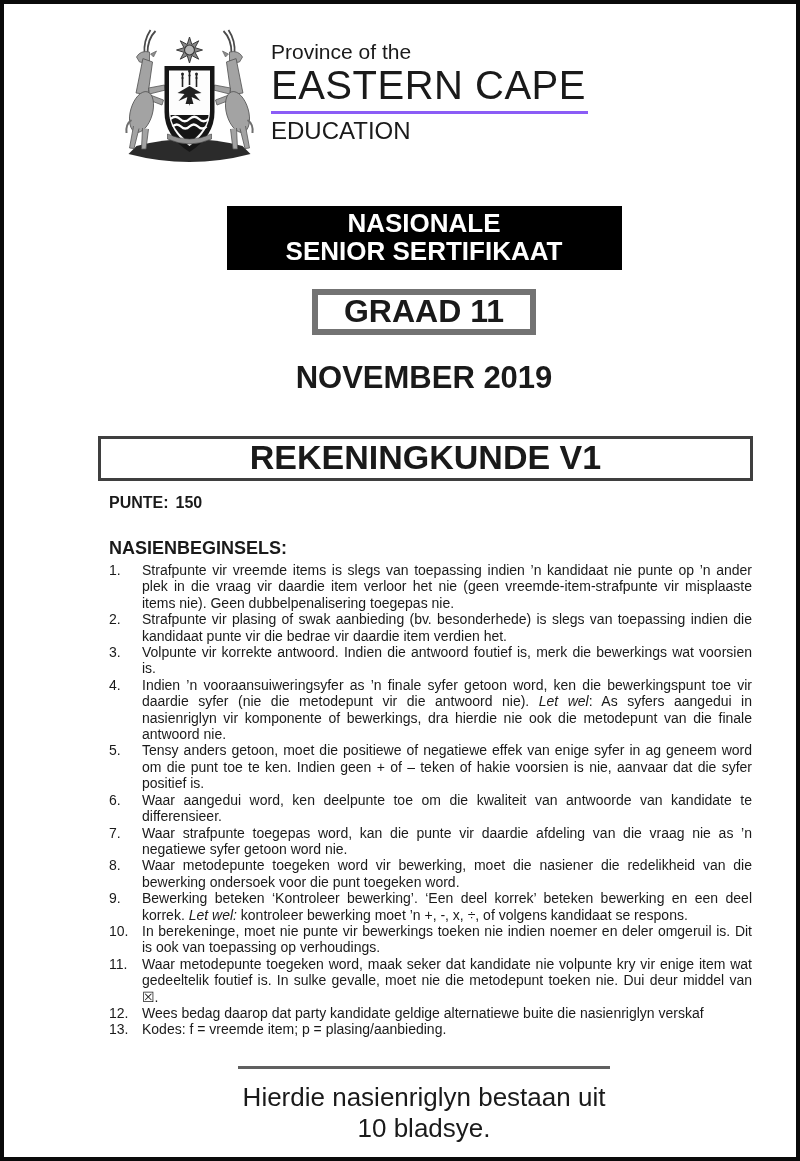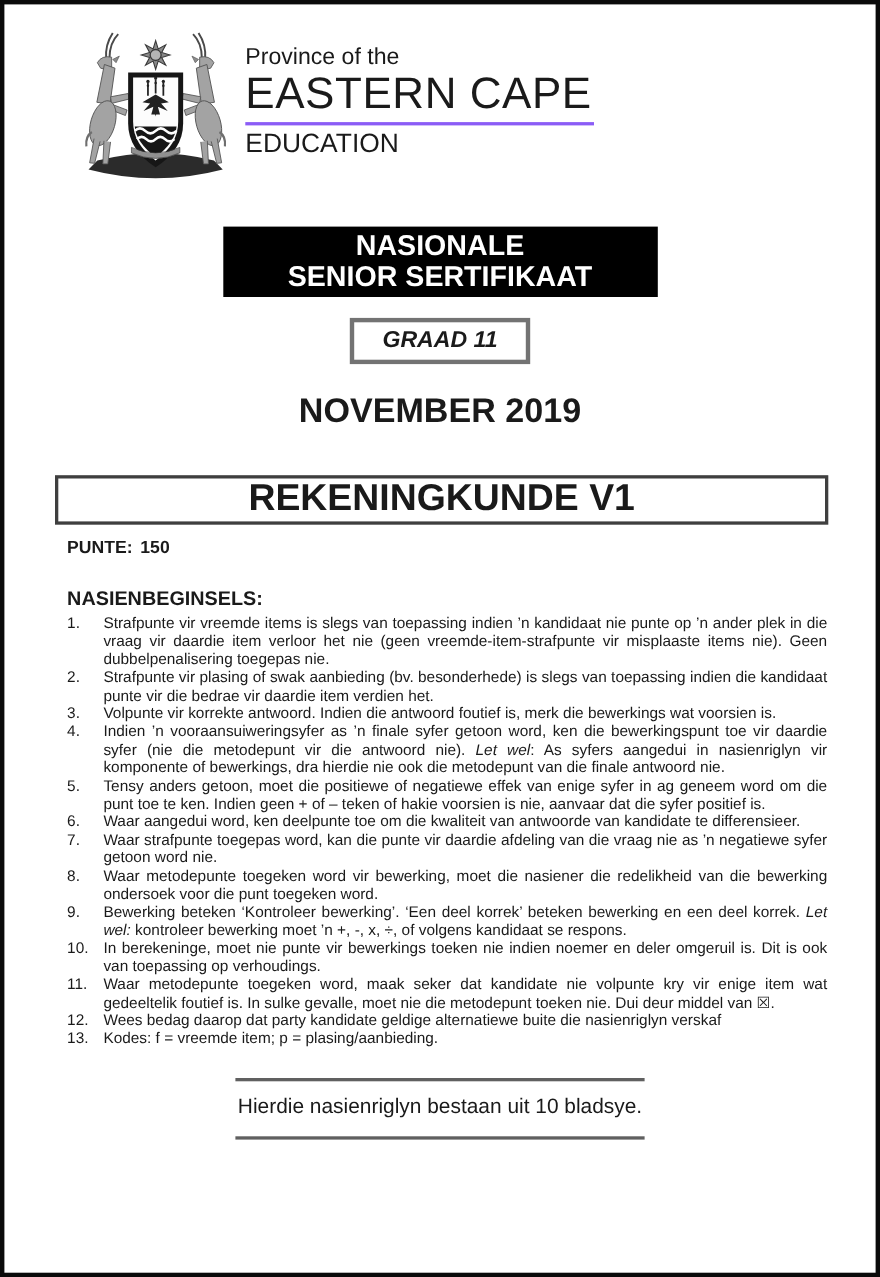--- a/index.html
+++ b/index.html
@@ -5,56 +5,57 @@
   html,body{margin:0;padding:0;background:#fff;}
   .page{
     box-sizing:border-box;
     width:800px;height:1161px;
     border:4px solid #0a0a0a;
     background:#ffffff;
     font-family:"Liberation Sans", sans-serif;
     color:#1a1a1a;
     overflow:hidden;
     position:relative;
+    padding-left:48px;
   }
   
   .logo-row{display:flex;align-items:flex-start;margin:24px 0 0 60px;}
   .arms{width:155px;height:142px;flex:0 0 auto;}
   .logo-text{margin-left:4px;padding-top:12px;}
   .logo-line1{font-size:21px;line-height:24px;}
   .logo-line2{display:inline-block;font-size:40px;line-height:42px;letter-spacing:0.5px;
               border-bottom:3px solid #8b5cf6;padding:0 2px 5px 0;}
   .logo-line3{font-size:24px;line-height:26px;margin-top:4px;}
   
   .banner{width:395px;margin:36px auto 0;background:#000;color:#fff;
           text-align:center;font-weight:bold;font-size:26px;line-height:28px;
           padding:3px 0 5px;}
   
   .graad-wrap{text-align:center;margin-top:19px;}
-  .graad{display:inline-block;border:4px solid #737373;font-weight:bold;
-         font-size:21px;line-height:30px;padding:1px 26px 3px;font-style:italic;}
+  .graad{display:inline-block;border:6px solid #737373;font-weight:bold;
+         font-size:32px;line-height:30px;padding:1px 26px 3px;}
   
   .date{text-align:center;font-weight:bold;font-size:31px;margin-top:25px;}
   
   .subject-box{margin:40px 43px 0 46px;border:3px solid #3f3f3f;text-align:center;
                font-weight:bold;font-size:34px;line-height:35px;padding:1px 0 3px;}
   
   .marks{margin:13px 0 0 57px;font-weight:bold;font-size:16px;}
   .marks .value{margin-left:7px;}
   
   .principles-heading{margin:26px 12px 2px 57px;font-weight:bold;font-size:18px;}
   .principles{margin:3px 44px 0 57px;}
   .principle{display:flex;font-size:14px;line-height:16.4px;}
   .principle .num{flex:0 0 33px;}
   .principle .body{flex:1;text-align:justify;}
   .principle .body em{}
   
   .footer-note{width:372px;margin:28px auto 0;
                border-top:3px solid #606060;border-bottom:3px solid #606060;
-               text-align:center;font-size:19px;padding:13px 0 15px;}
+               text-align:center;font-size:26px;padding:13px 0 15px;}
 </style>
 </head>
 <body>
 
 <div class="page">
 
   <div class="logo-row">
     <svg class="arms" viewBox="0 0 150 142" xmlns="http://www.w3.org/2000/svg">
       <defs>
         <g id="antelope">

